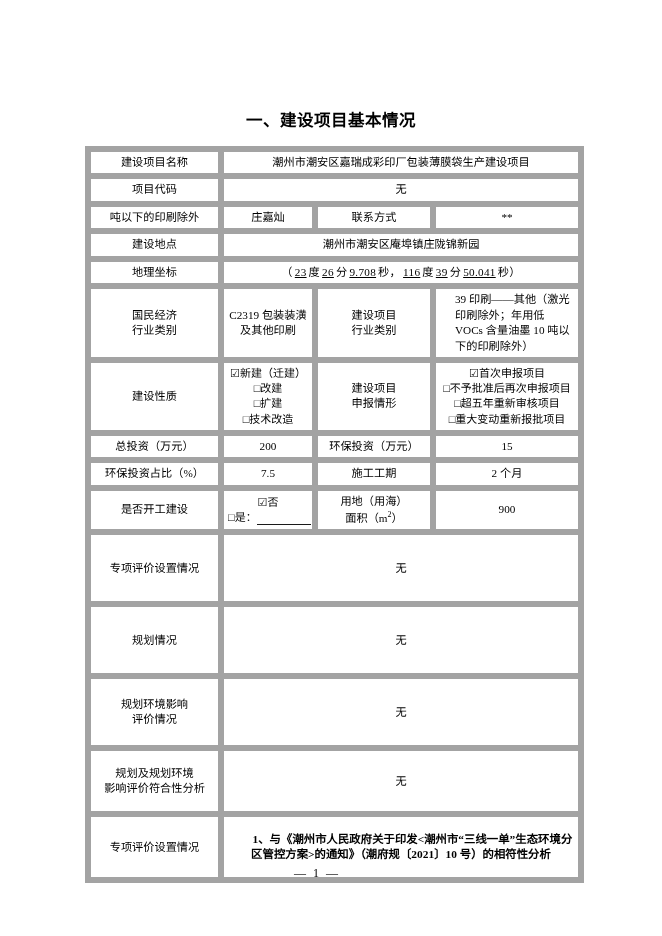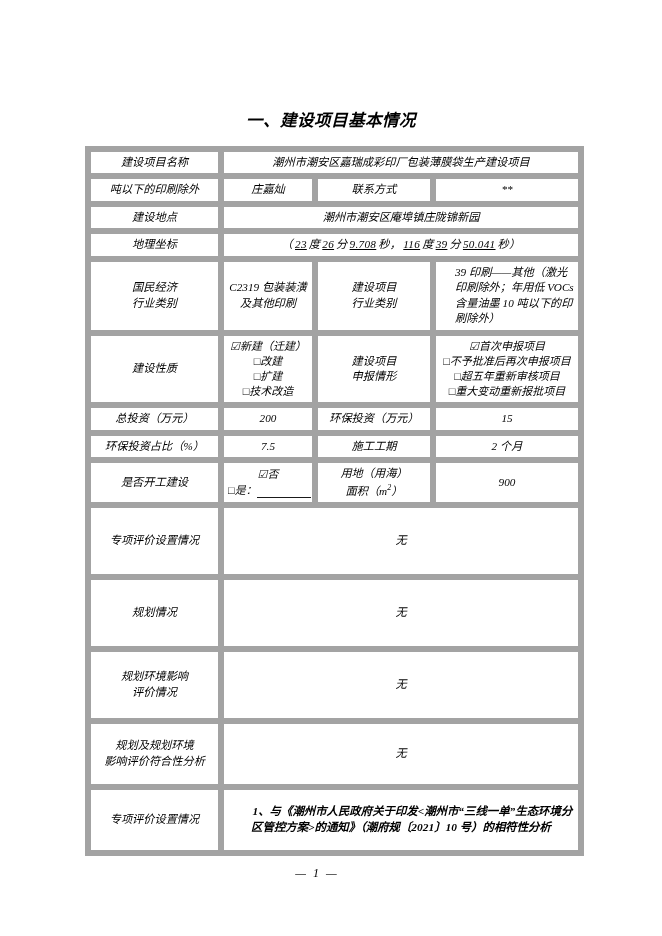--- a/index.html
+++ b/index.html
@@ -14,21 +14,20 @@
     color: #000000;
     position: relative;
     overflow: hidden;
   }
   .page {
     position: absolute;
     left: 0;
     top: 0;
     width: 662px;
     height: 788px;
-    font-style: italic;
   }
   .doc-title {
     position: absolute;
     left: 0;
     top: 107px;
     width: 662px;
     text-align: center;
     font-family: "Liberation Sans", "DejaVu Sans", sans-serif;
     font-weight: bold;
     font-size: 16.5px;
@@ -126,20 +125,24 @@
       <col style="width:118px">
       <col style="width:148px">
     </colgroup>
     <tbody>
 
       <tr>
         <td class="label">建设项目名称</td>
         <td colspan="3">潮州市潮安区嘉瑞成彩印厂包装薄膜袋生产建设项目</td>
       </tr>
 
+      <tr>
+        <td class="label">项目代码</td>
+        <td colspan="3">无</td>
+      </tr>
 
       <tr>
         <td class="label">吨以下的印刷除外</td>
         <td>庄嘉灿</td>
         <td>联系方式</td>
         <td>**</td>
       </tr>
 
       <tr>
         <td class="label">建设地点</td>

